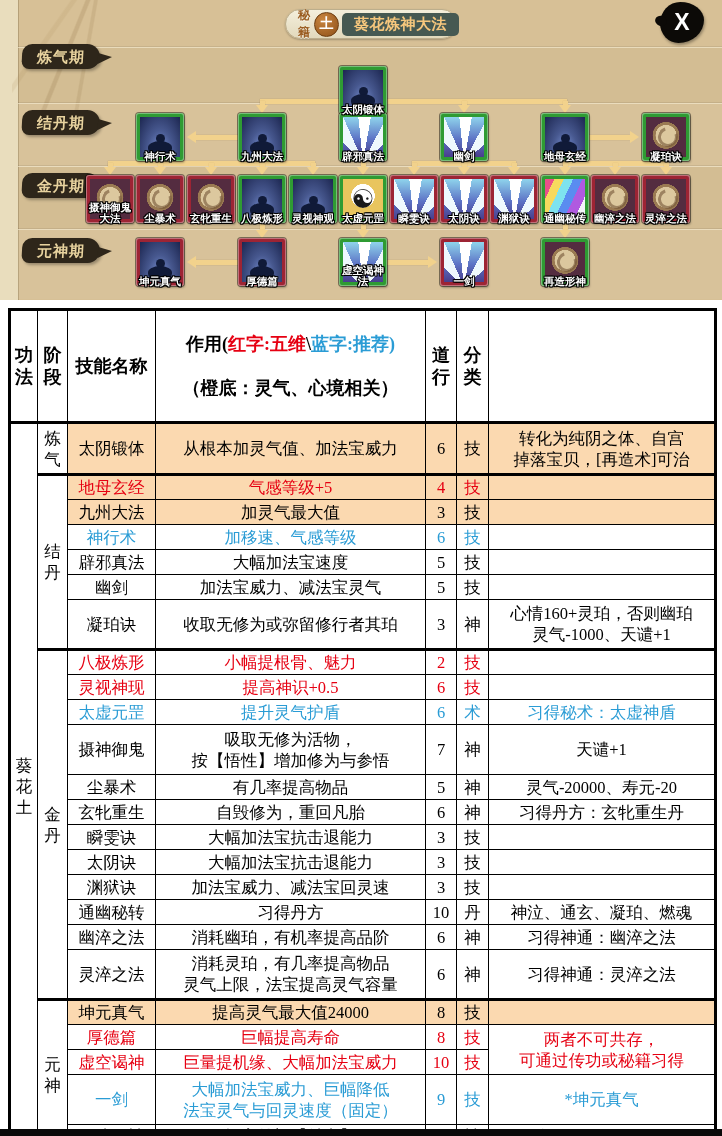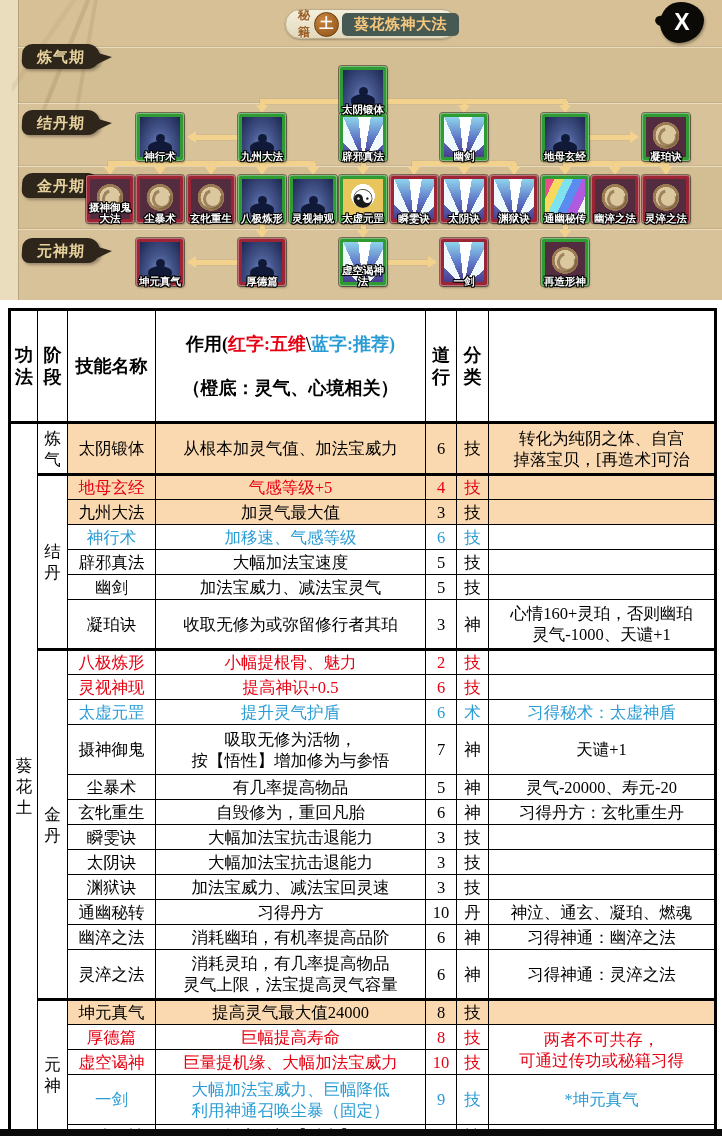--- a/index.html
+++ b/index.html
@@ -476,21 +476,21 @@
       </tr>
       <tr class="h1">
         <td class="t-red">虚空谒神</td>
         <td class="t-red">巨量提机缘、大幅加法宝威力</td>
         <td class="t-red">10</td>
         <td class="t-red">技</td>
       </tr>
       <tr class="h2">
         <td class="t-blue">一剑</td>
         <td class="t-blue">大幅加法宝威力、巨幅降低
-利用神通召唤尘暴（固定）</td>
+法宝灵气与回灵速度（固定）</td>
         <td class="t-blue">9</td>
         <td class="t-blue">技</td>
         <td class="note t-blue" rowspan="1">*坤元真气</td>
       </tr>
       <tr class="h1">
         <td class="t-black">再造形神</td>
         <td class="t-black">提高外门【魅力】</td>
         <td class="t-black">8</td>
         <td class="t-black">神</td>
         <td class="note t-black" rowspan="1">灵气-150000、寿元-60</td>

